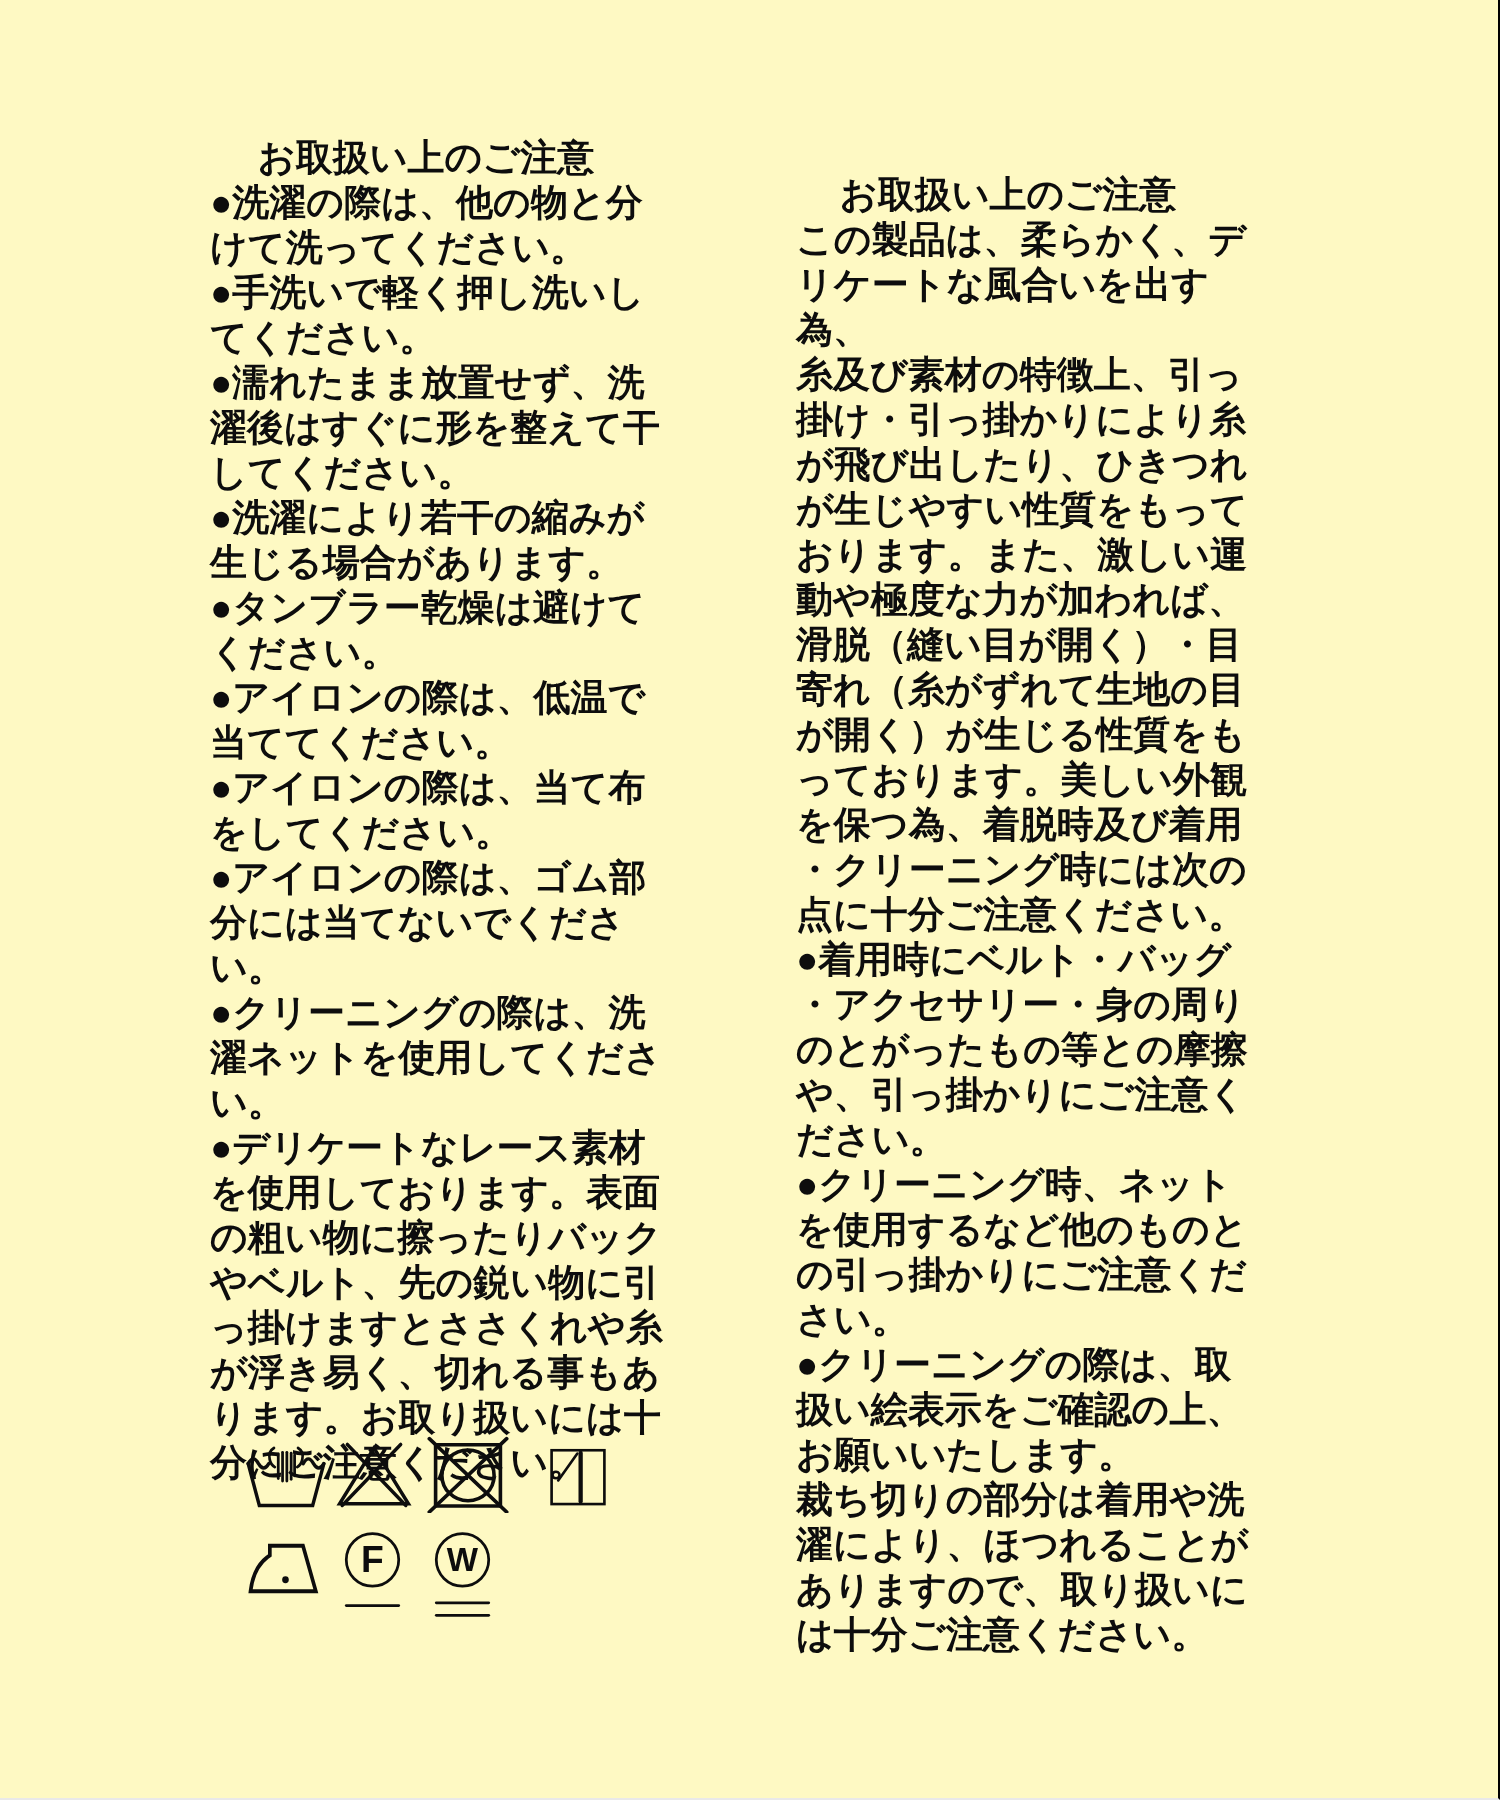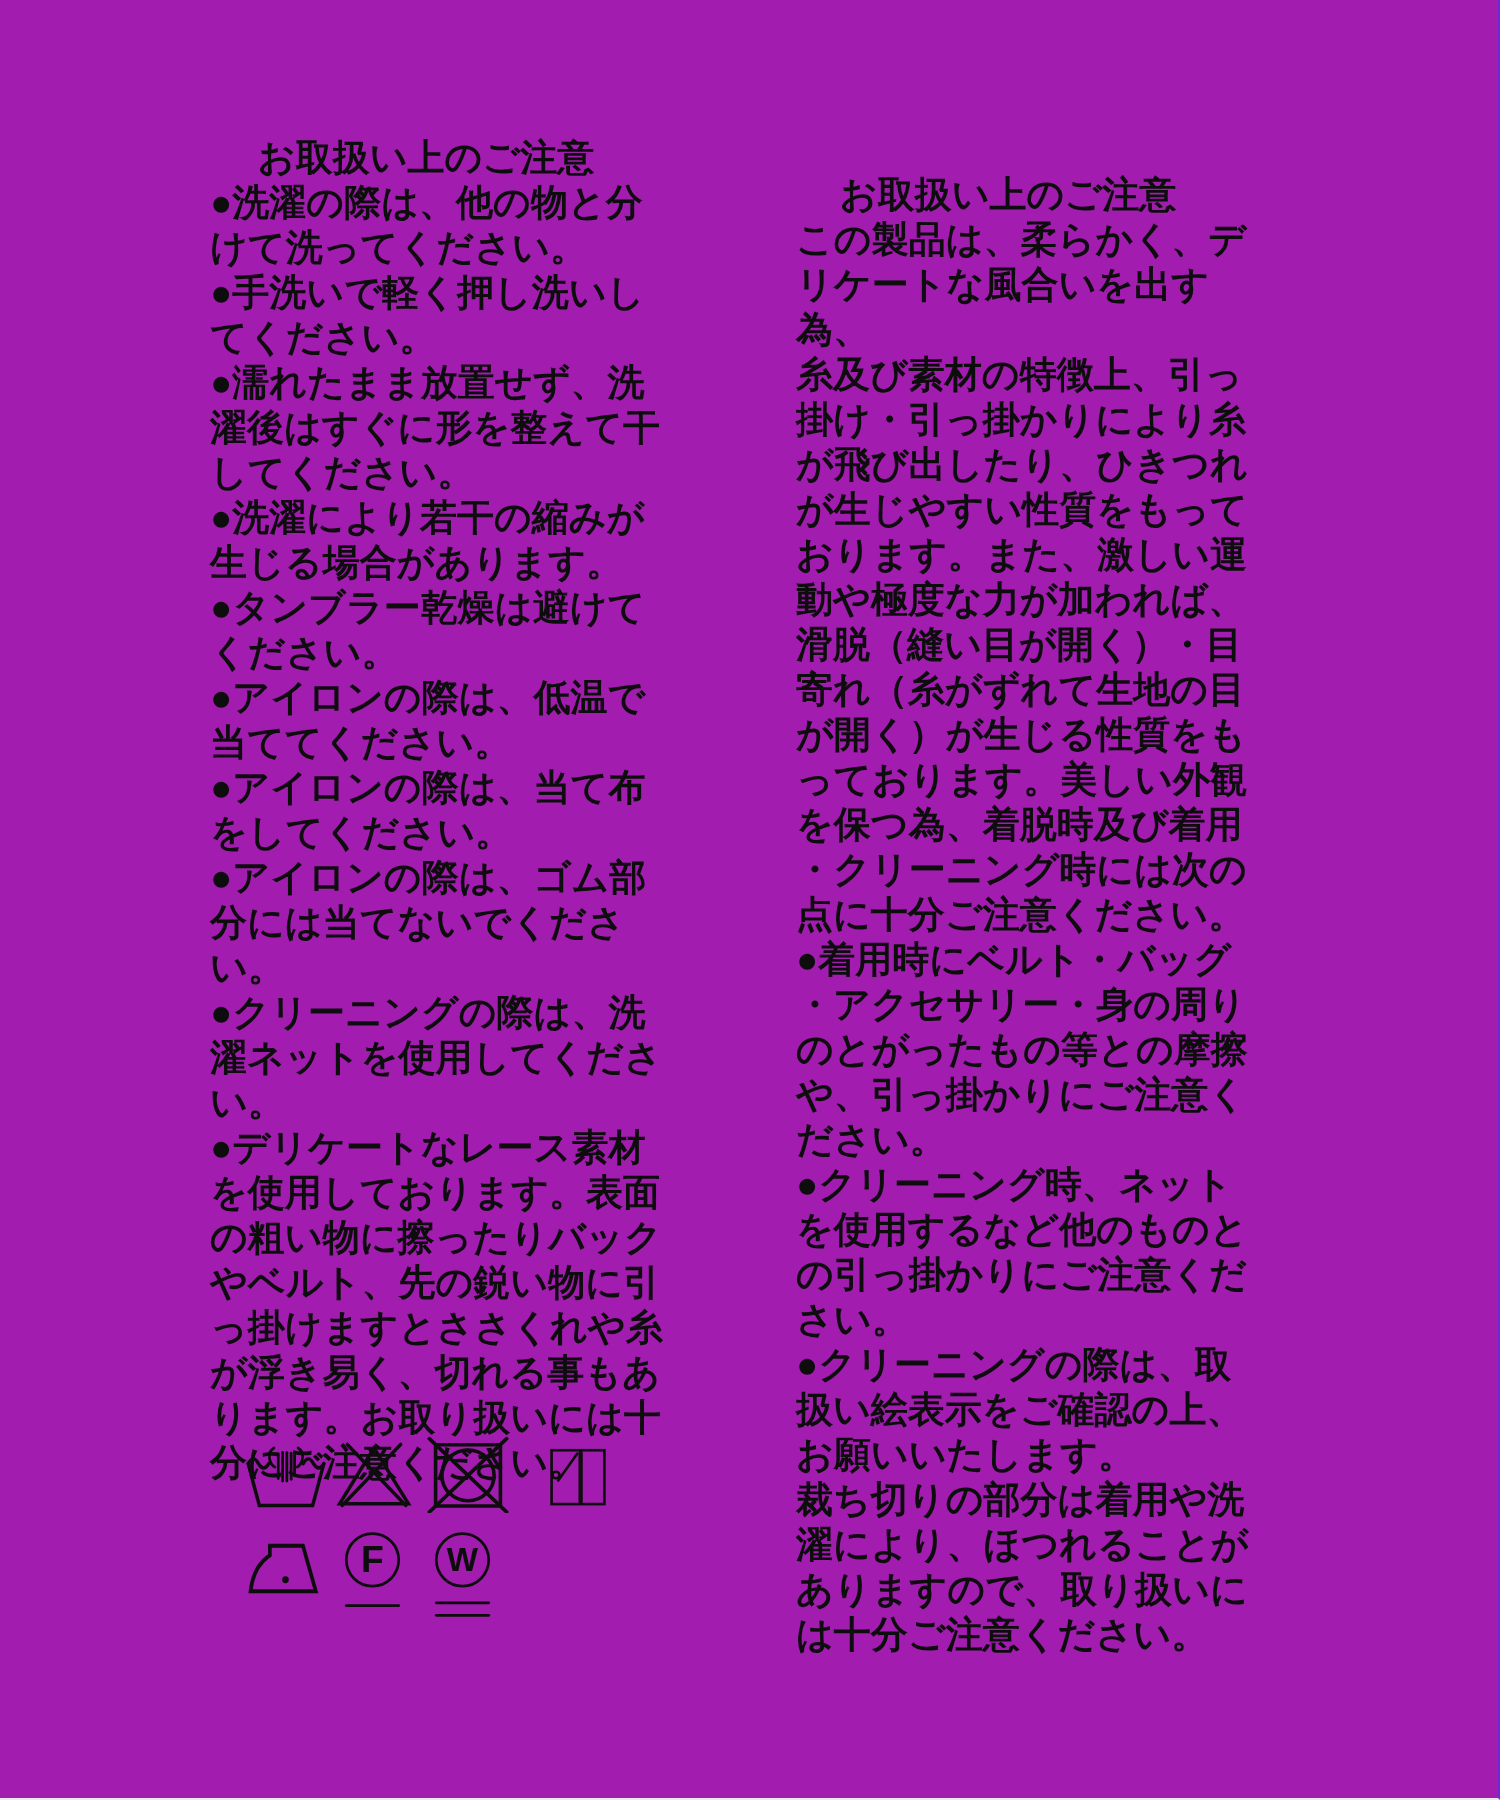--- a/index.html
+++ b/index.html
@@ -1,21 +1,21 @@
 <!DOCTYPE html>
 <html><head>
 <meta charset="utf-8">
 <style>
   html,body{margin:0;padding:0;background:#fff;}
   body{
     width:1500px;height:1800px;position:relative;overflow:hidden;
     font-family:"Liberation Sans",sans-serif;
     color:#0d0d0d;
   }
-  .page{position:absolute;inset:0;background:#a21caf;border-right:2px solid #6d28d9;border-bottom:2px solid #e9e9e9;}
+  .page{position:absolute;inset:0;background:#fef9c3;border-right:2px solid #000000;border-bottom:2px solid #e9e9e9;}
   .col{
     position:absolute;
     font-size:37px;
     font-weight:bold;
     line-height:45px;
     letter-spacing:0;
     white-space:pre-line;
     color:#0d0d0d;
   }
   .col-title{

